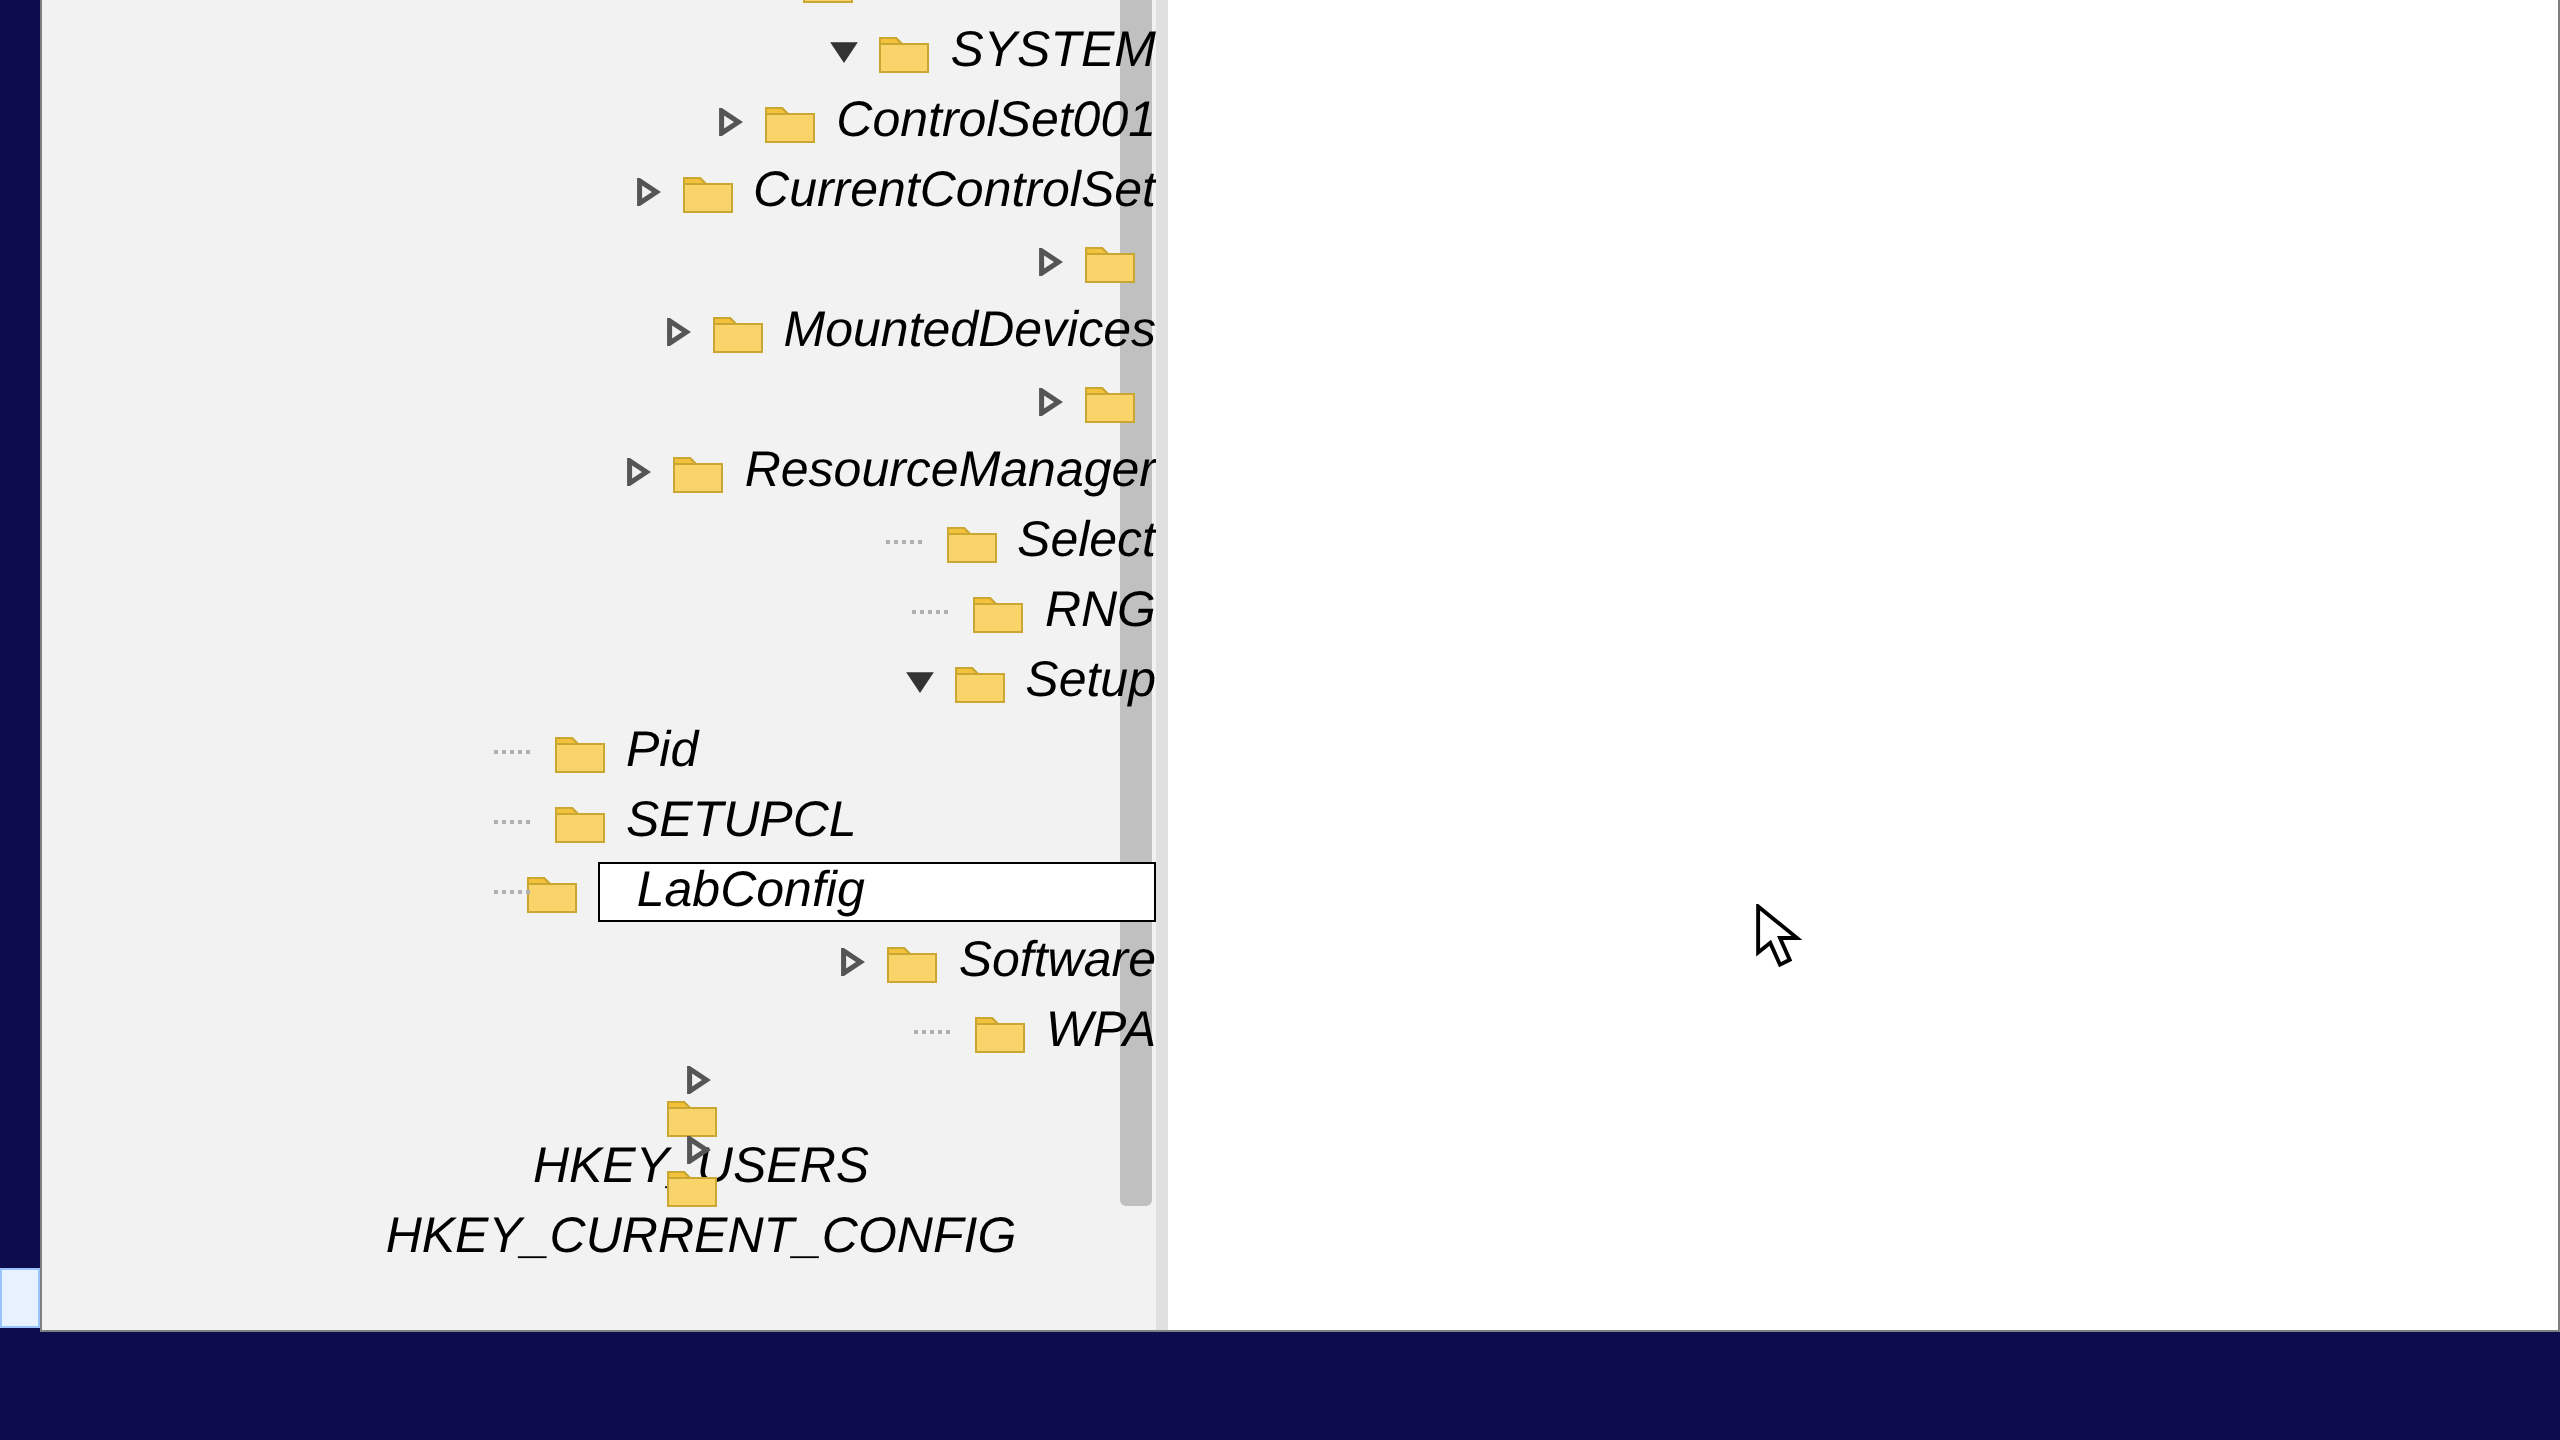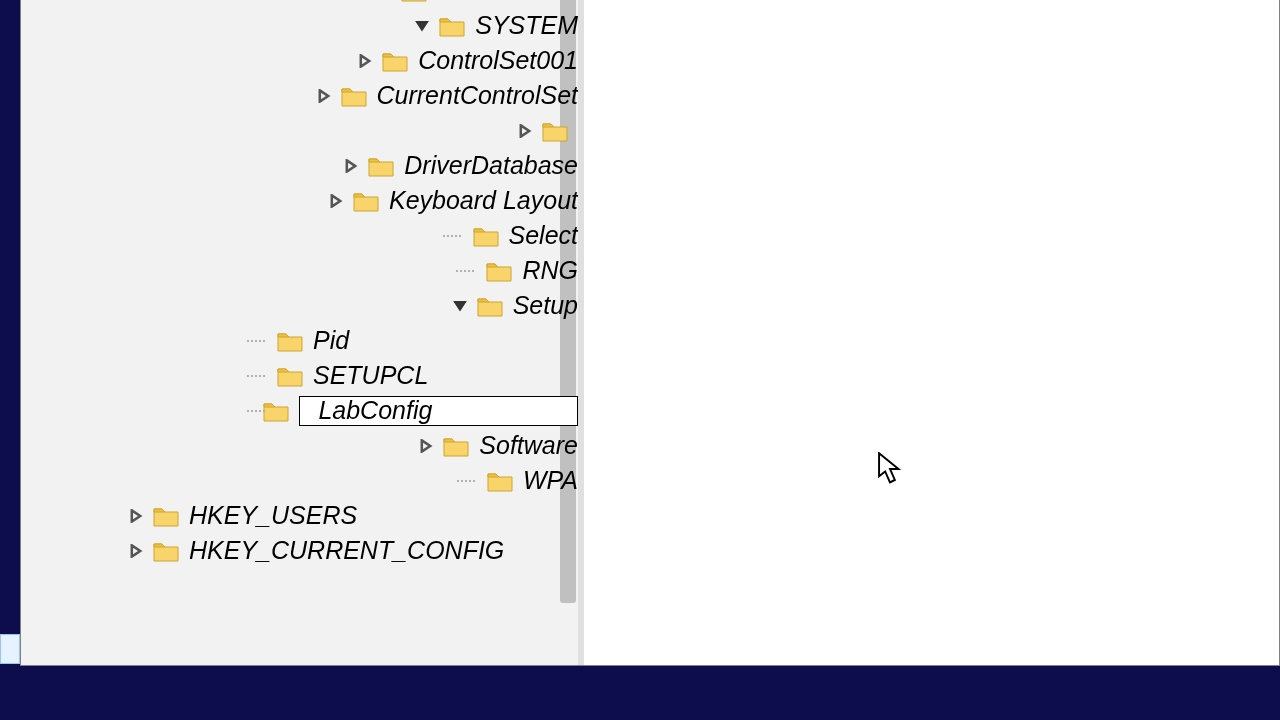--- a/index.html
+++ b/index.html
@@ -51,21 +51,21 @@
   .folder-icon svg { width:26px; height:22px; display:block; }
 
   .label { }
   .edit-box {
     border:1.5px solid #000; background:#fff; padding:0 18px; height:30px;
     outline:none; font:inherit; font-style:italic; font-size:25px;
     min-width:170px;
   }
 
   
-  .lv0 { padding-left:90px; }   
+  .lv0 { padding-left:90px;flex-direction:column; }   
   .lv1 { padding-left:130px;justify-content:flex-end; }  
   .lv2 { padding-left:172px;justify-content:flex-end; }  
   .lv3 { padding-left:214px; }  
 
   
   .connector {
     width:22px; height:35px; position:relative; margin-right:-22px;
   }
   .connector::before{
     content:""; position:absolute; left:0; top:17px; width:18px; border-top:2px dotted #b0b0b0;
@@ -165,39 +165,52 @@
               <svg viewBox="0 0 10 10">
                 <path d="M2 1 L8 5 L2 9 Z" fill="none" stroke="#555" stroke-width="1.8"></path>
               </svg>
             </span>
           <span class="folder-icon">
               <svg viewBox="0 0 26 22">
                 <path d="M1 4 h8 l3 3 h13 v14 h-24 z" fill="#f9d46b" stroke="#caa632"></path>
                 <path d="M1 4 h8 l3 3 h-11 z" fill="#f3c13a" stroke="#caa632"></path>
               </svg>
             </span>
-          <span class="label">DriverDatabase</span>
-        </div>
-
-        <div class="row lv2">
-          <span class="toggle">
-              <svg viewBox="0 0 10 10">
-                <path d="M2 1 L8 5 L2 9 Z" fill="none" stroke="#555" stroke-width="1.8"></path>
-              </svg>
-            </span>
-          <span class="folder-icon">
-              <svg viewBox="0 0 26 22">
-                <path d="M1 4 h8 l3 3 h13 v14 h-24 z" fill="#f9d46b" stroke="#caa632"></path>
-                <path d="M1 4 h8 l3 3 h-11 z" fill="#f3c13a" stroke="#caa632"></path>
-              </svg>
-            </span>
-          <span class="label">Keyboard Layout</span>
-        </div>
-
-
+          <span class="label">MountedDevices</span>
+        </div>
+
+        <div class="row lv2">
+          <span class="toggle">
+              <svg viewBox="0 0 10 10">
+                <path d="M2 1 L8 5 L2 9 Z" fill="none" stroke="#555" stroke-width="1.8"></path>
+              </svg>
+            </span>
+          <span class="folder-icon">
+              <svg viewBox="0 0 26 22">
+                <path d="M1 4 h8 l3 3 h13 v14 h-24 z" fill="#f9d46b" stroke="#caa632"></path>
+                <path d="M1 4 h8 l3 3 h-11 z" fill="#f3c13a" stroke="#caa632"></path>
+              </svg>
+            </span>
+        </div>
+
+
+        <div class="row lv2">
+          <span class="toggle">
+              <svg viewBox="0 0 10 10">
+                <path d="M2 1 L8 5 L2 9 Z" fill="none" stroke="#555" stroke-width="1.8"></path>
+              </svg>
+            </span>
+          <span class="folder-icon">
+              <svg viewBox="0 0 26 22">
+                <path d="M1 4 h8 l3 3 h13 v14 h-24 z" fill="#f9d46b" stroke="#caa632"></path>
+                <path d="M1 4 h8 l3 3 h-11 z" fill="#f3c13a" stroke="#caa632"></path>
+              </svg>
+            </span>
+          <span class="label">ResourceManager</span>
+        </div>
 
         <div class="row lv2">
           <span class="connector"></span>
           <span class="spacer-toggle"></span>
           <span class="folder-icon">
               <svg viewBox="0 0 26 22">
                 <path d="M1 4 h8 l3 3 h13 v14 h-24 z" fill="#f9d46b" stroke="#caa632"></path>
                 <path d="M1 4 h8 l3 3 h-11 z" fill="#f3c13a" stroke="#caa632"></path>
               </svg>
             </span>

